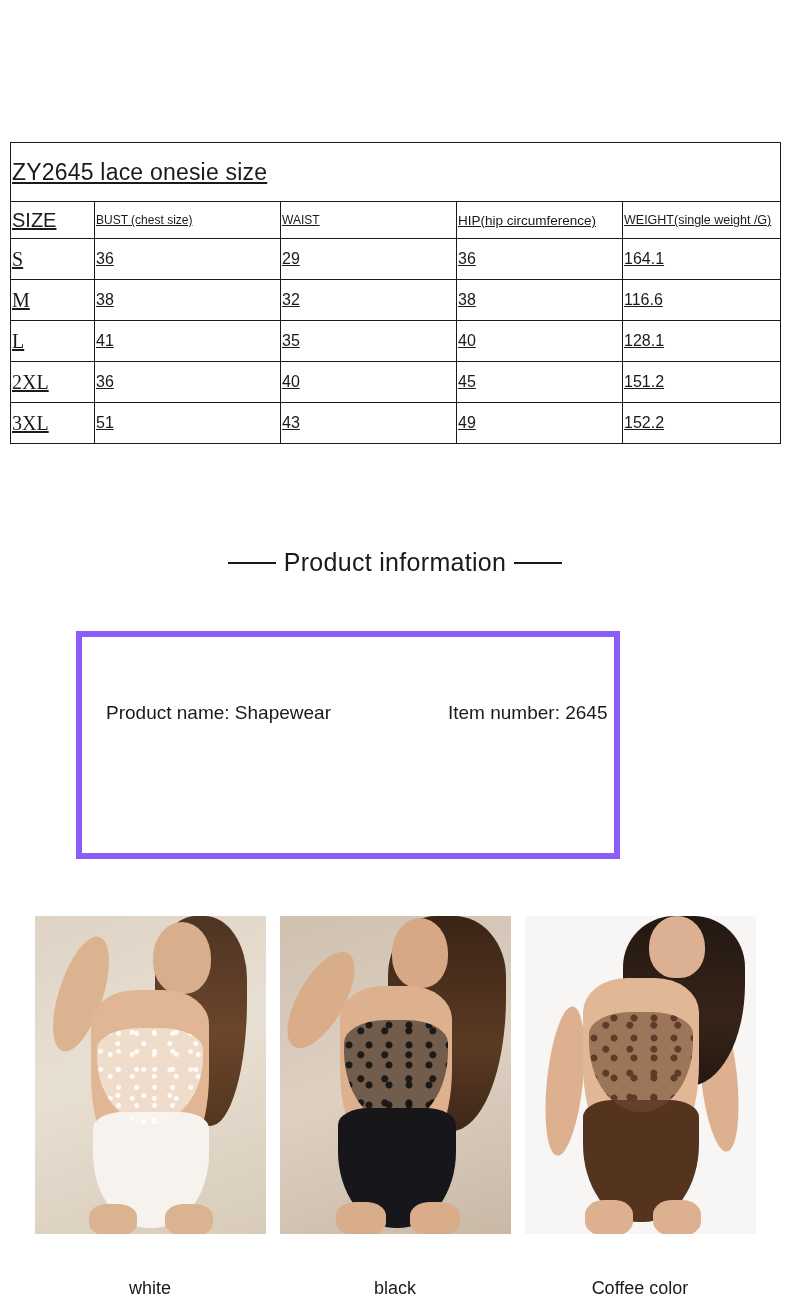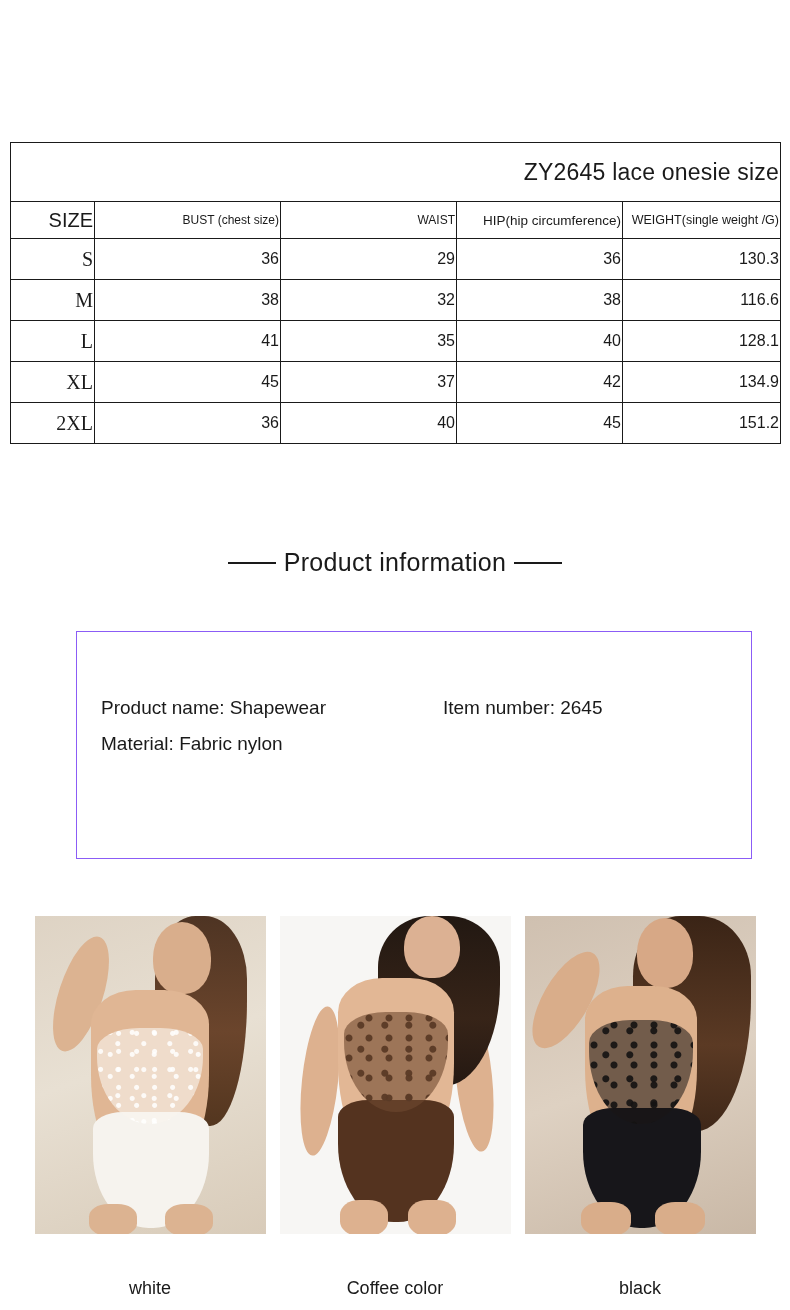--- a/index.html
+++ b/index.html
@@ -24,23 +24,24 @@
     width: 770px;
   }
   table.size-table {
     border-collapse: collapse;
     width: 770px;
     table-layout: fixed;
   }
   table.size-table td,
   table.size-table th {
     border: 1px solid #1a1a1a;
-    text-align: right;
+    text-align: left;
     font-weight: normal;
     color: #1a1a1a;
+    text-decoration: underline;
   }
   .tbl-title {
     height: 56px;
     font-size: 23px;
     letter-spacing: 0.2px;
   }
   .hdr-row td {
     height: 34px;
     font-size: 12px;
   }
@@ -81,23 +82,23 @@
     font-size: 25px;
     color: #1a1a1a;
     letter-spacing: 0.3px;
   }
 
   
   .info-box {
     position: absolute;
     left: 76px;
     top: 631px;
-    width: 676px;
+    width: 544px;
     height: 228px;
-    border: 1px solid #8b5cf6;
+    border: 6px solid #8b5cf6;
     box-sizing: border-box;
   }
   .info-grid {
     position: absolute;
     left: 24px;
     top: 65px;
     width: 600px;
   }
   .info-row {
     display: flex;
@@ -299,68 +300,67 @@
         <td class="col-waist">WAIST</td>
         <td class="col-hip">HIP(hip circumference)</td>
         <td class="col-weight">WEIGHT(single weight /G)</td>
       </tr>
 
       <tr class="body-row">
         <td class="sz">S</td>
         <td>36</td>
         <td>29</td>
         <td>36</td>
-        <td>130.3</td>
+        <td>164.1</td>
       </tr>
       <tr class="body-row">
         <td class="sz">M</td>
         <td>38</td>
         <td>32</td>
         <td>38</td>
         <td>116.6</td>
       </tr>
       <tr class="body-row">
         <td class="sz">L</td>
         <td>41</td>
         <td>35</td>
         <td>40</td>
         <td>128.1</td>
       </tr>
       <tr class="body-row">
-        <td class="sz">XL</td>
-        <td>45</td>
-        <td>37</td>
-        <td>42</td>
-        <td>134.9</td>
-      </tr>
-      <tr class="body-row">
         <td class="sz">2XL</td>
         <td>36</td>
         <td>40</td>
         <td>45</td>
         <td>151.2</td>
+      </tr>
+      <tr class="body-row">
+        <td class="sz">3XL</td>
+        <td>51</td>
+        <td>43</td>
+        <td>49</td>
+        <td>152.2</td>
       </tr>
     </tbody>
   </table>
 </div>
 
 <div class="section-heading">
   <span class="rule"></span>
   <span class="txt">Product information</span>
   <span class="rule"></span>
 </div>
 
 <div class="info-box">
   <div class="info-grid">
     <div class="info-row">
       <div class="info-cell left">Product name: Shapewear</div>
       <div class="info-cell">Item number: 2645</div>
     </div>
     <div class="info-row">
-      <div class="info-cell left">Material: Fabric nylon</div>
     </div>
   </div>
 </div>
 
 <div class="gallery">
 
   <div class="gallery-item">
     <div class="photo ph-white">
       <div class="arm-l"></div>
       <div class="arm-r"></div>
@@ -369,42 +369,42 @@
       <div class="torso"></div>
       <div class="suit-body"></div>
       <div class="suit-lace"></div>
       <div class="leg-l"></div>
       <div class="leg-r"></div>
     </div>
     <div class="caption">white</div>
   </div>
 
   <div class="gallery-item">
+    <div class="photo ph-black">
+      <div class="arm-l"></div>
+      <div class="arm-r"></div>
+      <div class="hair"></div>
+      <div class="head"></div>
+      <div class="torso"></div>
+      <div class="suit-body"></div>
+      <div class="suit-lace"></div>
+      <div class="leg-l"></div>
+      <div class="leg-r"></div>
+    </div>
+    <div class="caption">black</div>
+  </div>
+
+  <div class="gallery-item">
     <div class="photo ph-coffee">
       <div class="arm-l"></div>
       <div class="arm-r"></div>
       <div class="hair"></div>
       <div class="head"></div>
       <div class="torso"></div>
       <div class="suit-body"></div>
       <div class="suit-lace"></div>
       <div class="leg-l"></div>
       <div class="leg-r"></div>
     </div>
     <div class="caption">Coffee color</div>
   </div>
 
-  <div class="gallery-item">
-    <div class="photo ph-black">
-      <div class="arm-l"></div>
-      <div class="arm-r"></div>
-      <div class="hair"></div>
-      <div class="head"></div>
-      <div class="torso"></div>
-      <div class="suit-body"></div>
-      <div class="suit-lace"></div>
-      <div class="leg-l"></div>
-      <div class="leg-r"></div>
-    </div>
-    <div class="caption">black</div>
-  </div>
-
 </div>
 
 </body></html>

